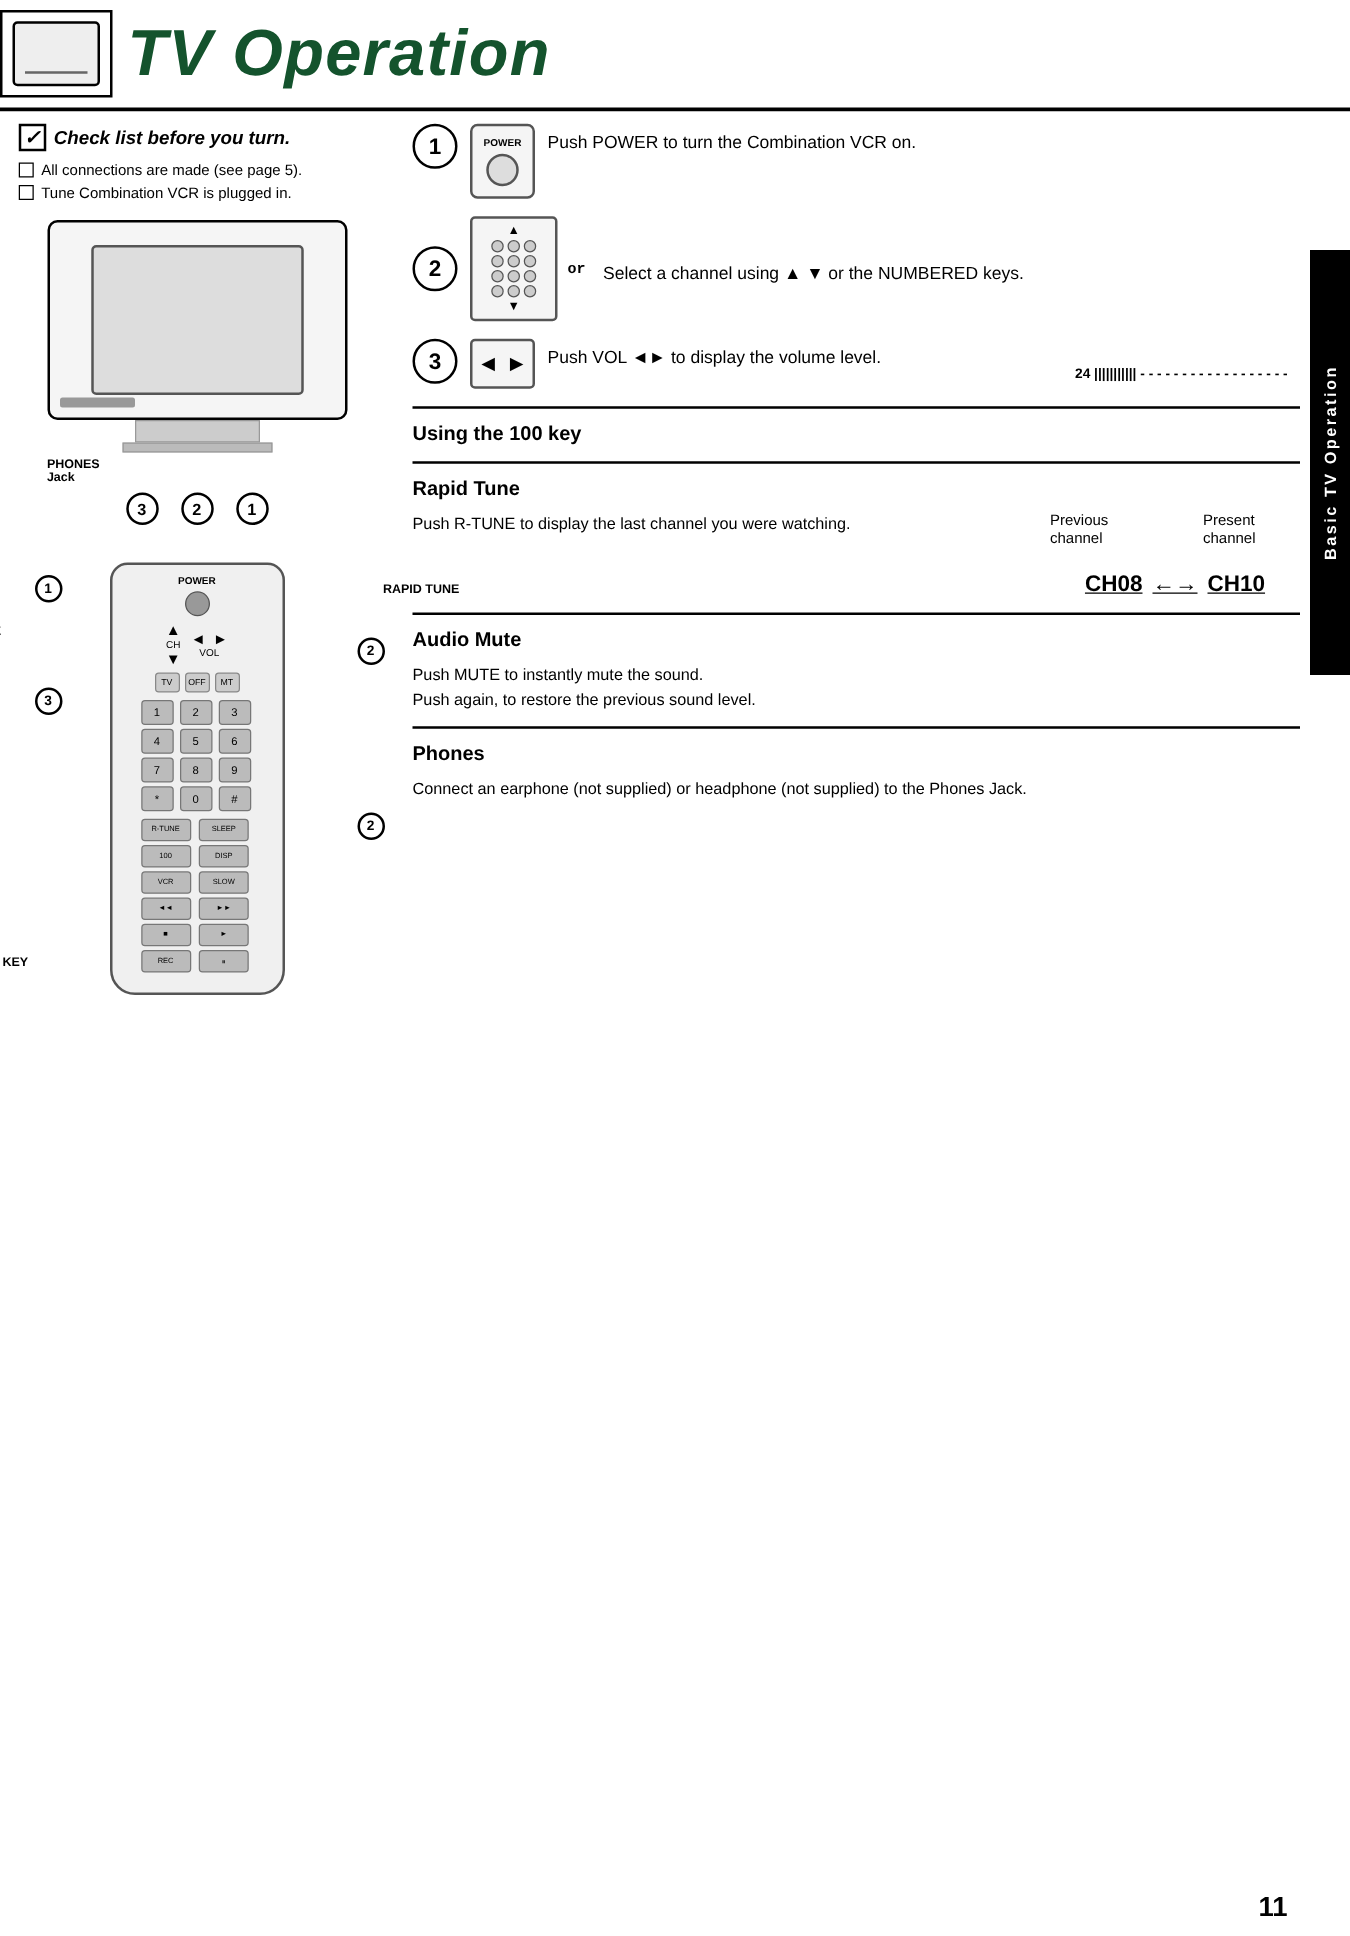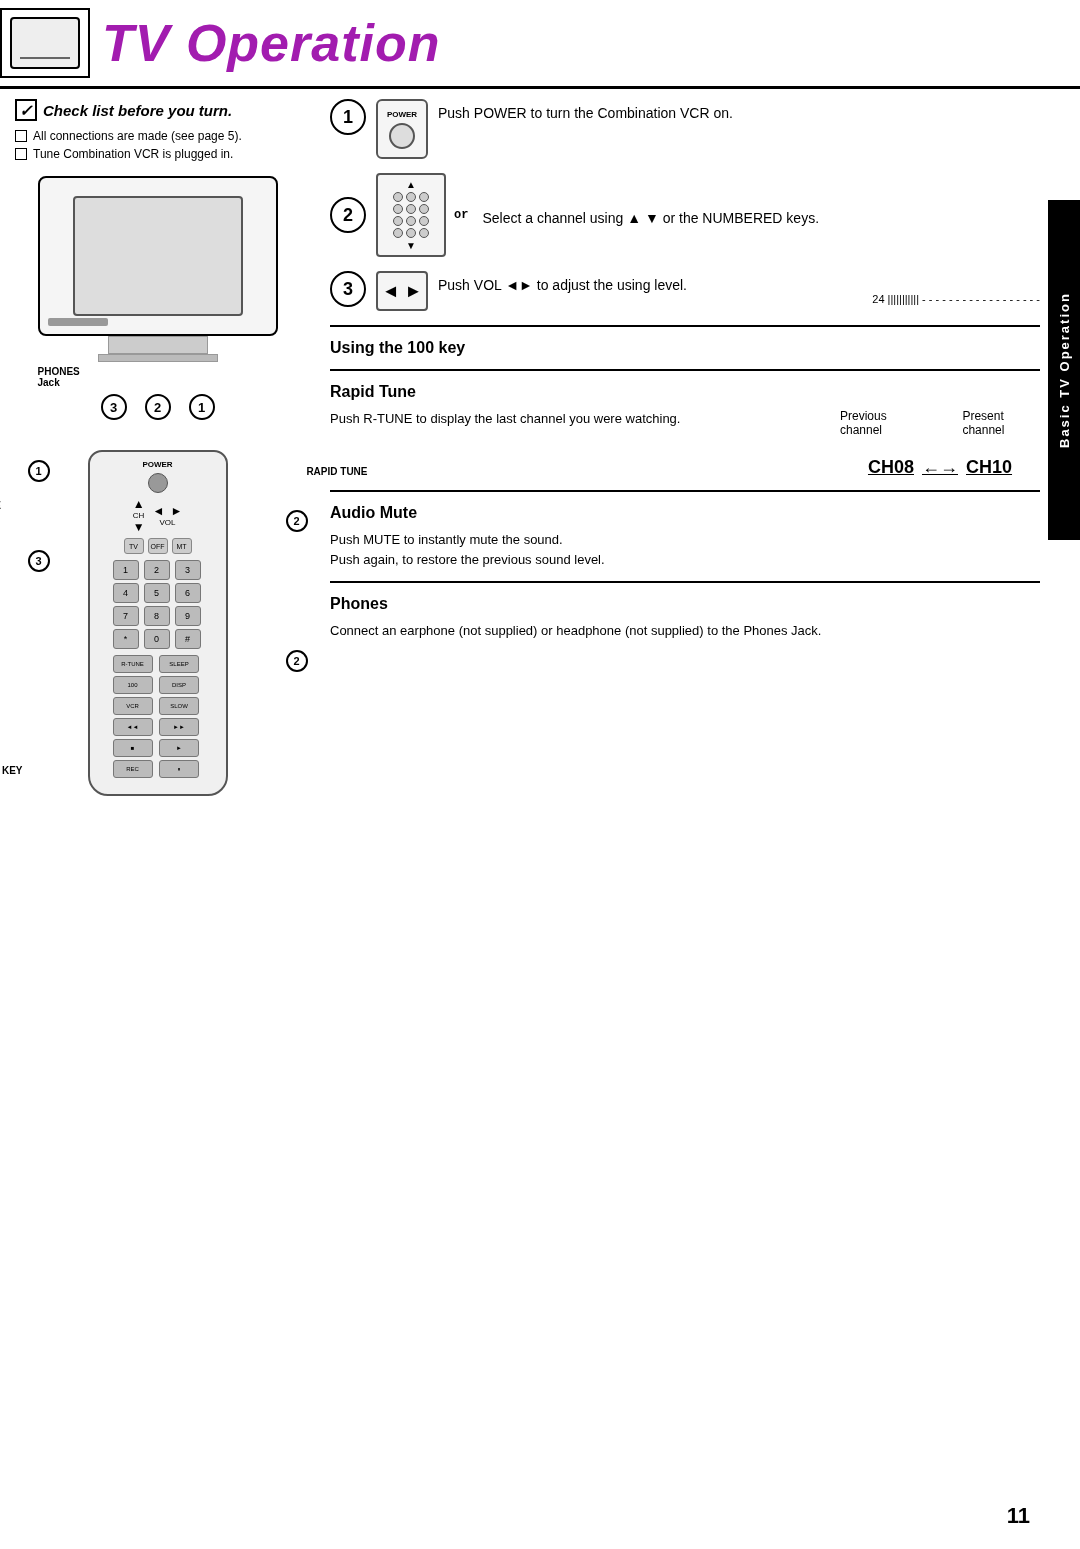--- a/index.html
+++ b/index.html
@@ -47,21 +47,21 @@
       height: 2px;
       background: #666;
       position: absolute;
       bottom: 8px;
       left: 8px;
     }
     .header-title {
       font-size: 52px;
       font-weight: bold;
       letter-spacing: 1px;
-      color: #a21caf;
+      color: #14532d;
     }
     .header-title span.tv {
       font-style: italic;
     }
 
     
     .side-tab {
       position: absolute;
       right: 0;
       top: 200px;
@@ -375,22 +375,22 @@
       background: #f5f5f5;
       font-size: 18px;
     }
 
     
     .vol-bar-area {
       margin-left: auto;
       width: 180px;
       display: flex;
       flex-direction: column;
-      align-items: flex-end;
-      justify-content: center;
+      justify-content: center;
+      font-weight: bold;
     }
     .vol-bar-label {
       font-size: 11px;
       margin-bottom: 4px;
     }
 
     
     .section-divider {
       border: none;
       border-top: 2px solid #000;
@@ -433,21 +433,21 @@
       display: flex;
       gap: 40px;
       font-size: 12px;
       font-weight: normal;
       margin-bottom: 4px;
     }
 
     
     .page-number {
       position: absolute;
-      bottom: 20px;
+      bottom: 10px;
       right: 50px;
       font-size: 22px;
       font-weight: bold;
     }
   </style>
 </head>
 <body>
 
 <div class="header">
   <div class="header-icon-box">
@@ -628,21 +628,21 @@
       </div>
       <div class="step-text">Select a channel using ▲ ▼ or the NUMBERED keys.</div>
     </div>
 
     <div class="step-row" style="align-items:flex-start;">
       <div class="step-circle">3</div>
       <div class="step-icon">
         <div class="vol-icon">◄ ►</div>
       </div>
       <div style="flex:1;">
-        <div class="step-text">Push VOL ◄► to adjust the using level.</div>
+        <div class="step-text">Push VOL ◄► to display the volume level.</div>
 
         <div class="vol-bar-area">
           <div class="vol-bar-label">24 ||||||||||| - - - - - - - - - - - - - - - - - -</div>
         </div>
       </div>
     </div>
 
     <hr class="section-divider">
 
     <div>

